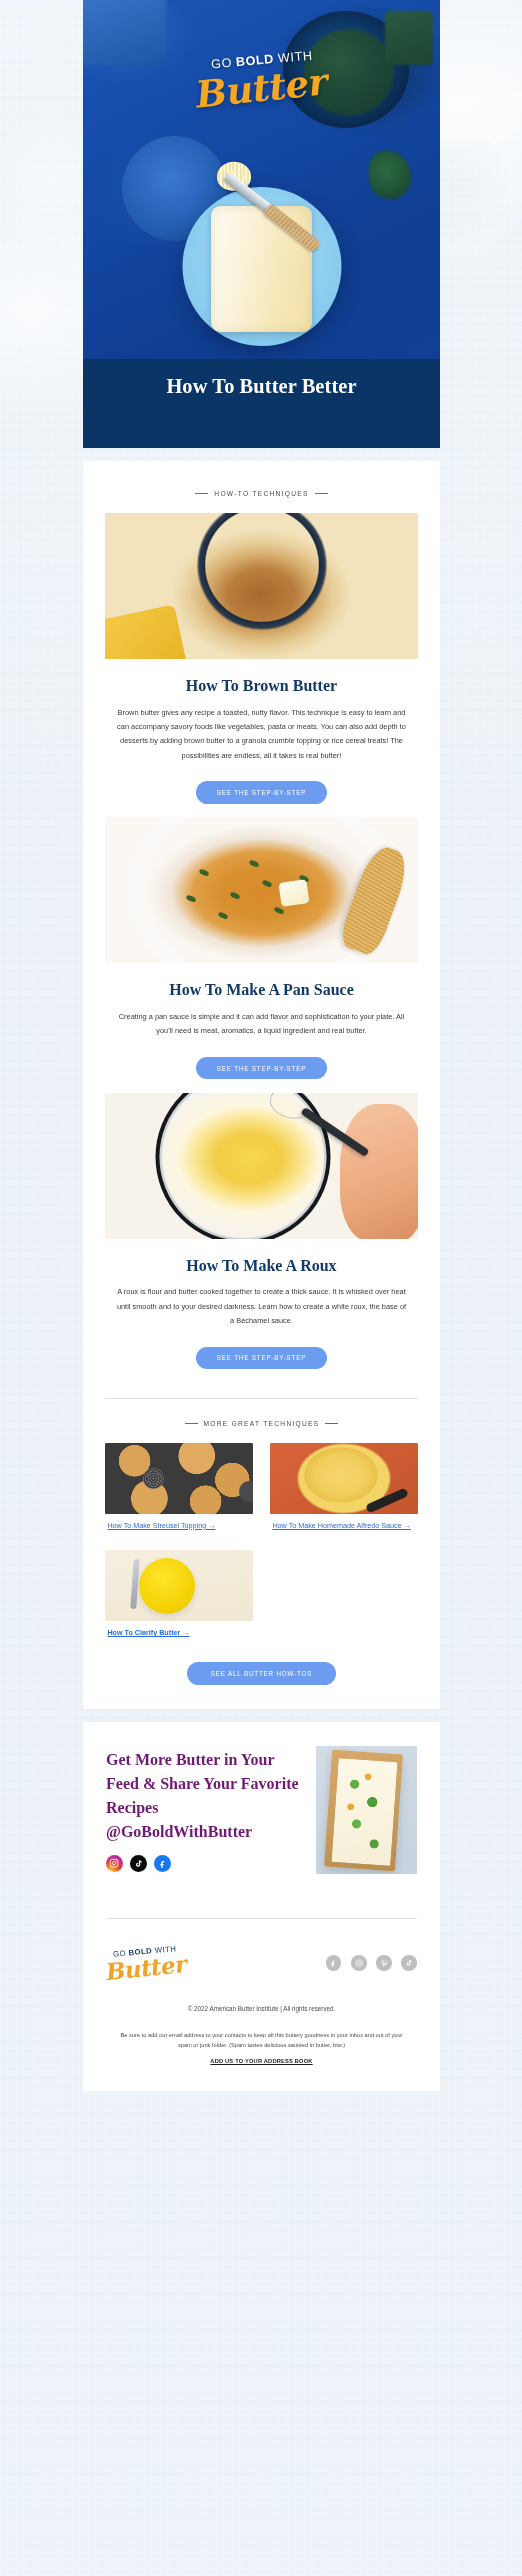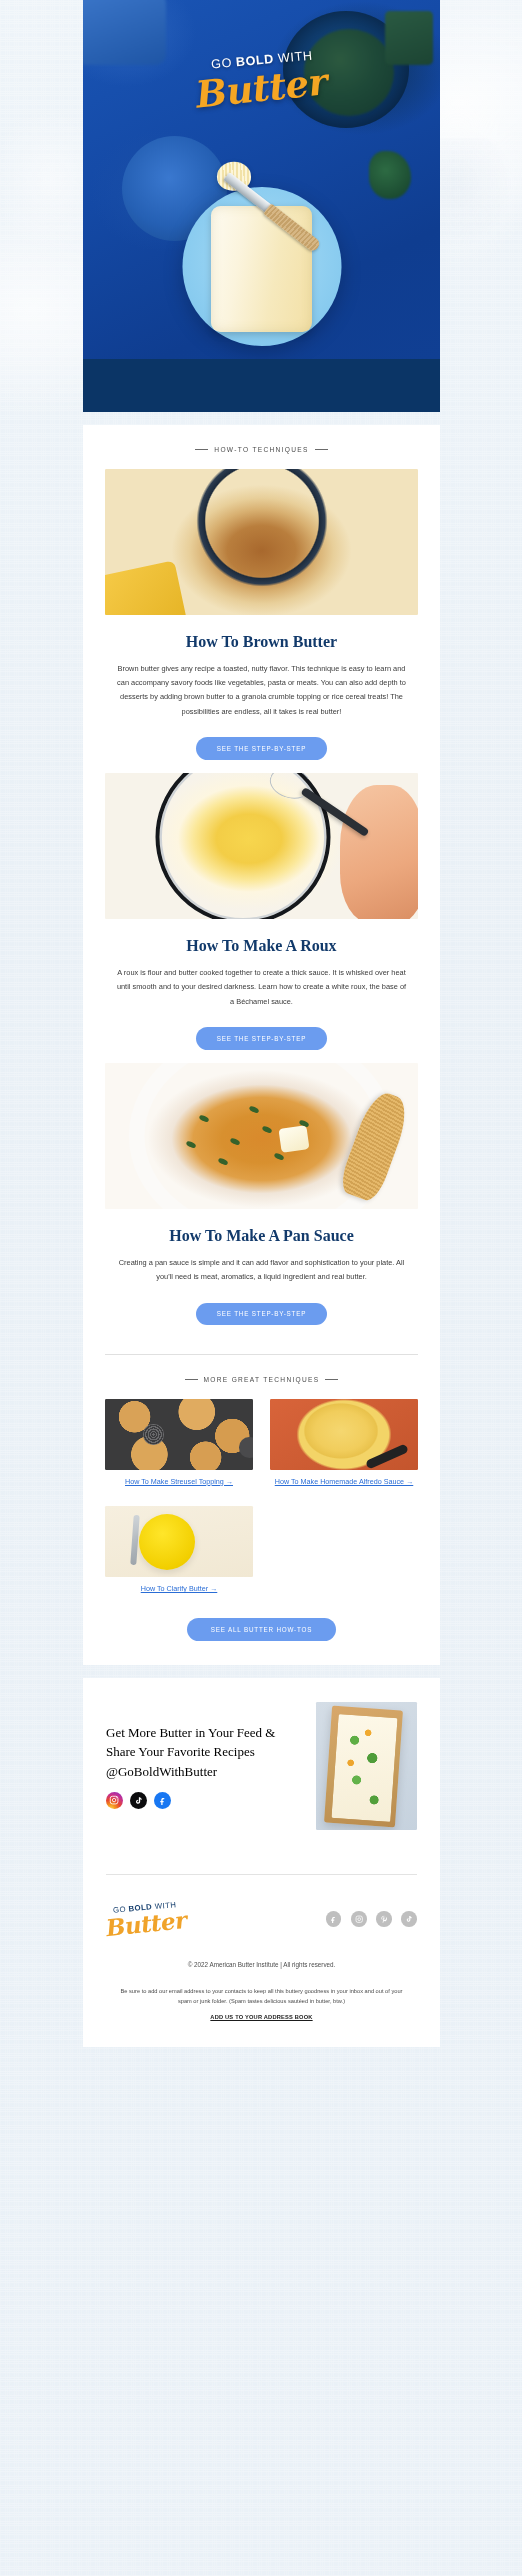--- a/index.html
+++ b/index.html
@@ -183,21 +183,21 @@
   }
   .hero-sub{
     color:#e9eff6;
     font-size: 8px;
     line-height: 2.05;
   }
 
   
   .card{
     background:#ffffff;
-    padding: 0 0 6px;
+    padding: 8px 0 6px;
   }
   .gap{ height:13px; }
 
   .eyebrow{
     text-align:center;
     padding: 21.6px 0 15.6px;
     font-size: 6.6px;
     letter-spacing: 1.3px;
     color:#4a4a4a;
     text-transform: uppercase;
@@ -335,21 +335,21 @@
   }
 
   
   .grid{
     width: 313px; margin: 0 auto;
     display: grid;
     grid-template-columns: 1fr 1fr;
     column-gap: 17px;
     row-gap: 6px;
   }
-  .gcell{ text-align:center; }
+  .gcell{ text-align:left; }
   .gphoto{
     width: 100%; height: 71px;
     border-radius:1.2px; position:relative; overflow:hidden;
   }
   .g-streusel{
     background:
       radial-gradient(circle at 20% 25%, #d9a257 0 15.6px, rgba(0,0,0,0) 16px),
       radial-gradient(circle at 62% 18%, #e0ab60 0 18px, rgba(0,0,0,0) 18.6px),
       radial-gradient(circle at 86% 52%, #d69c4f 0 17px, rgba(0,0,0,0) 17.4px),
       radial-gradient(circle at 30% 78%, #dca659 0 18px, rgba(0,0,0,0) 18.6px),
@@ -407,37 +407,37 @@
   .glink{
     display:inline-block;
     color:#2a6dd6;
     font-size: 7.2px;
     text-decoration: underline;
     line-height: 1.7;
     margin: 6px 0 1.2px;
     padding: 0 2.4px;
     cursor:pointer;
   }
-  .grow2{ margin-top: 10.8px; }
+  .grow2{ margin-top: 10.8px; font-weight: bold; }
 
   
   .cta{
     background:#ffffff;
     display:flex;
     align-items:center;
     padding: 24px 23px 24px;
     gap: 12px;
   }
   .cta-left{ flex: 1 1 auto; }
   .cta-title{
     font-family: "Liberation Serif", serif;
-    color:#000000;
-    font-size: 13px;
+    color:#701a75;
+    font-size: 16px;
     line-height: 1.5;
-    font-weight: 400;
+    font-weight: 700;
   }
   .cta-socials{ margin-top: 10.8px; display:flex; gap: 7.2px; }
   .soc{
     width: 17px; height:17px; border-radius:50%;
     display:flex; align-items:center; justify-content:center;
     cursor:pointer;
   }
   .soc-ig{ background: radial-gradient(circle at 28% 100%, #fdd84f 0%, #f4911f 22%, #e6462f 45%, #c52f91 70%, #7d33cb 100%); }
   .soc-tt{ background:#0b0b0d; }
   .soc-fb{ background:#1877f2; }
@@ -546,46 +546,36 @@
 
         <div class="hero-dish"></div>
         <div class="hero-knife">
           <div class="knife-curl"></div>
           <div class="knife-blade"></div>
           <div class="knife-handle"></div>
         </div>
       </div>
 
       <div class="hero-body">
+        <div class="hero-title">How To Butter Better</div>
       </div>
     </div>
 
     <div class="gap"></div>
 
     <div class="card">
 
       <div class="eyebrow">
         <i></i><span>HOW-TO TECHNIQUES</span><i></i>
       </div>
 
       <div class="tech">
         <div class="tech-photo ph-brown"></div>
         <div class="tech-title">How To Brown Butter</div>
         <div class="tech-body">Brown butter gives any recipe a toasted, nutty flavor. This technique is easy to learn and can accompany savory foods like vegetables, pasta or meats. You can also add depth to desserts by adding brown butter to a granola crumble topping or rice cereal treats! The possibilities are endless, all it takes is real butter!</div>
-        <div class="btn-row">
-          <button class="btn">SEE THE STEP-BY-STEP</button>
-        </div>
-      </div>
-
-      <div class="tech">
-        <div class="tech-photo ph-roux">
-          <div class="whisk"></div>
-        </div>
-        <div class="tech-title">How To Make A Roux</div>
-        <div class="tech-body">A roux is flour and butter cooked together to create a thick sauce. It is whisked over heat until smooth and to your desired darkness. Learn how to create a white roux, the base of a Béchamel sauce.</div>
         <div class="btn-row">
           <button class="btn">SEE THE STEP-BY-STEP</button>
         </div>
       </div>
 
       <div class="tech">
         <div class="tech-photo ph-pan">
           <div class="herbs">
             <span style="left:30%;top:36%"></span>
               <span style="left:40%;top:52%"></span>
@@ -593,20 +583,31 @@
               <span style="left:54%;top:62%"></span>
             <span style="left:36%;top:66%"></span>
               <span style="left:62%;top:40%"></span>
             <span style="left:26%;top:54%"></span>
               <span style="left:50%;top:44%"></span>
           </div>
           <div class="spoon"></div>
         </div>
         <div class="tech-title">How To Make A Pan Sauce</div>
         <div class="tech-body">Creating a pan sauce is simple and it can add flavor and sophistication to your plate. All you'll need is meat, aromatics, a liquid ingredient and real butter.</div>
+        <div class="btn-row">
+          <button class="btn">SEE THE STEP-BY-STEP</button>
+        </div>
+      </div>
+
+      <div class="tech">
+        <div class="tech-photo ph-roux">
+          <div class="whisk"></div>
+        </div>
+        <div class="tech-title">How To Make A Roux</div>
+        <div class="tech-body">A roux is flour and butter cooked together to create a thick sauce. It is whisked over heat until smooth and to your desired darkness. Learn how to create a white roux, the base of a Béchamel sauce.</div>
         <div class="btn-row">
           <button class="btn">SEE THE STEP-BY-STEP</button>
         </div>
       </div>
 
       <div class="hr"></div>
 
       <div class="eyebrow">
         <i></i><span>MORE GREAT TECHNIQUES</span><i></i>
       </div>

